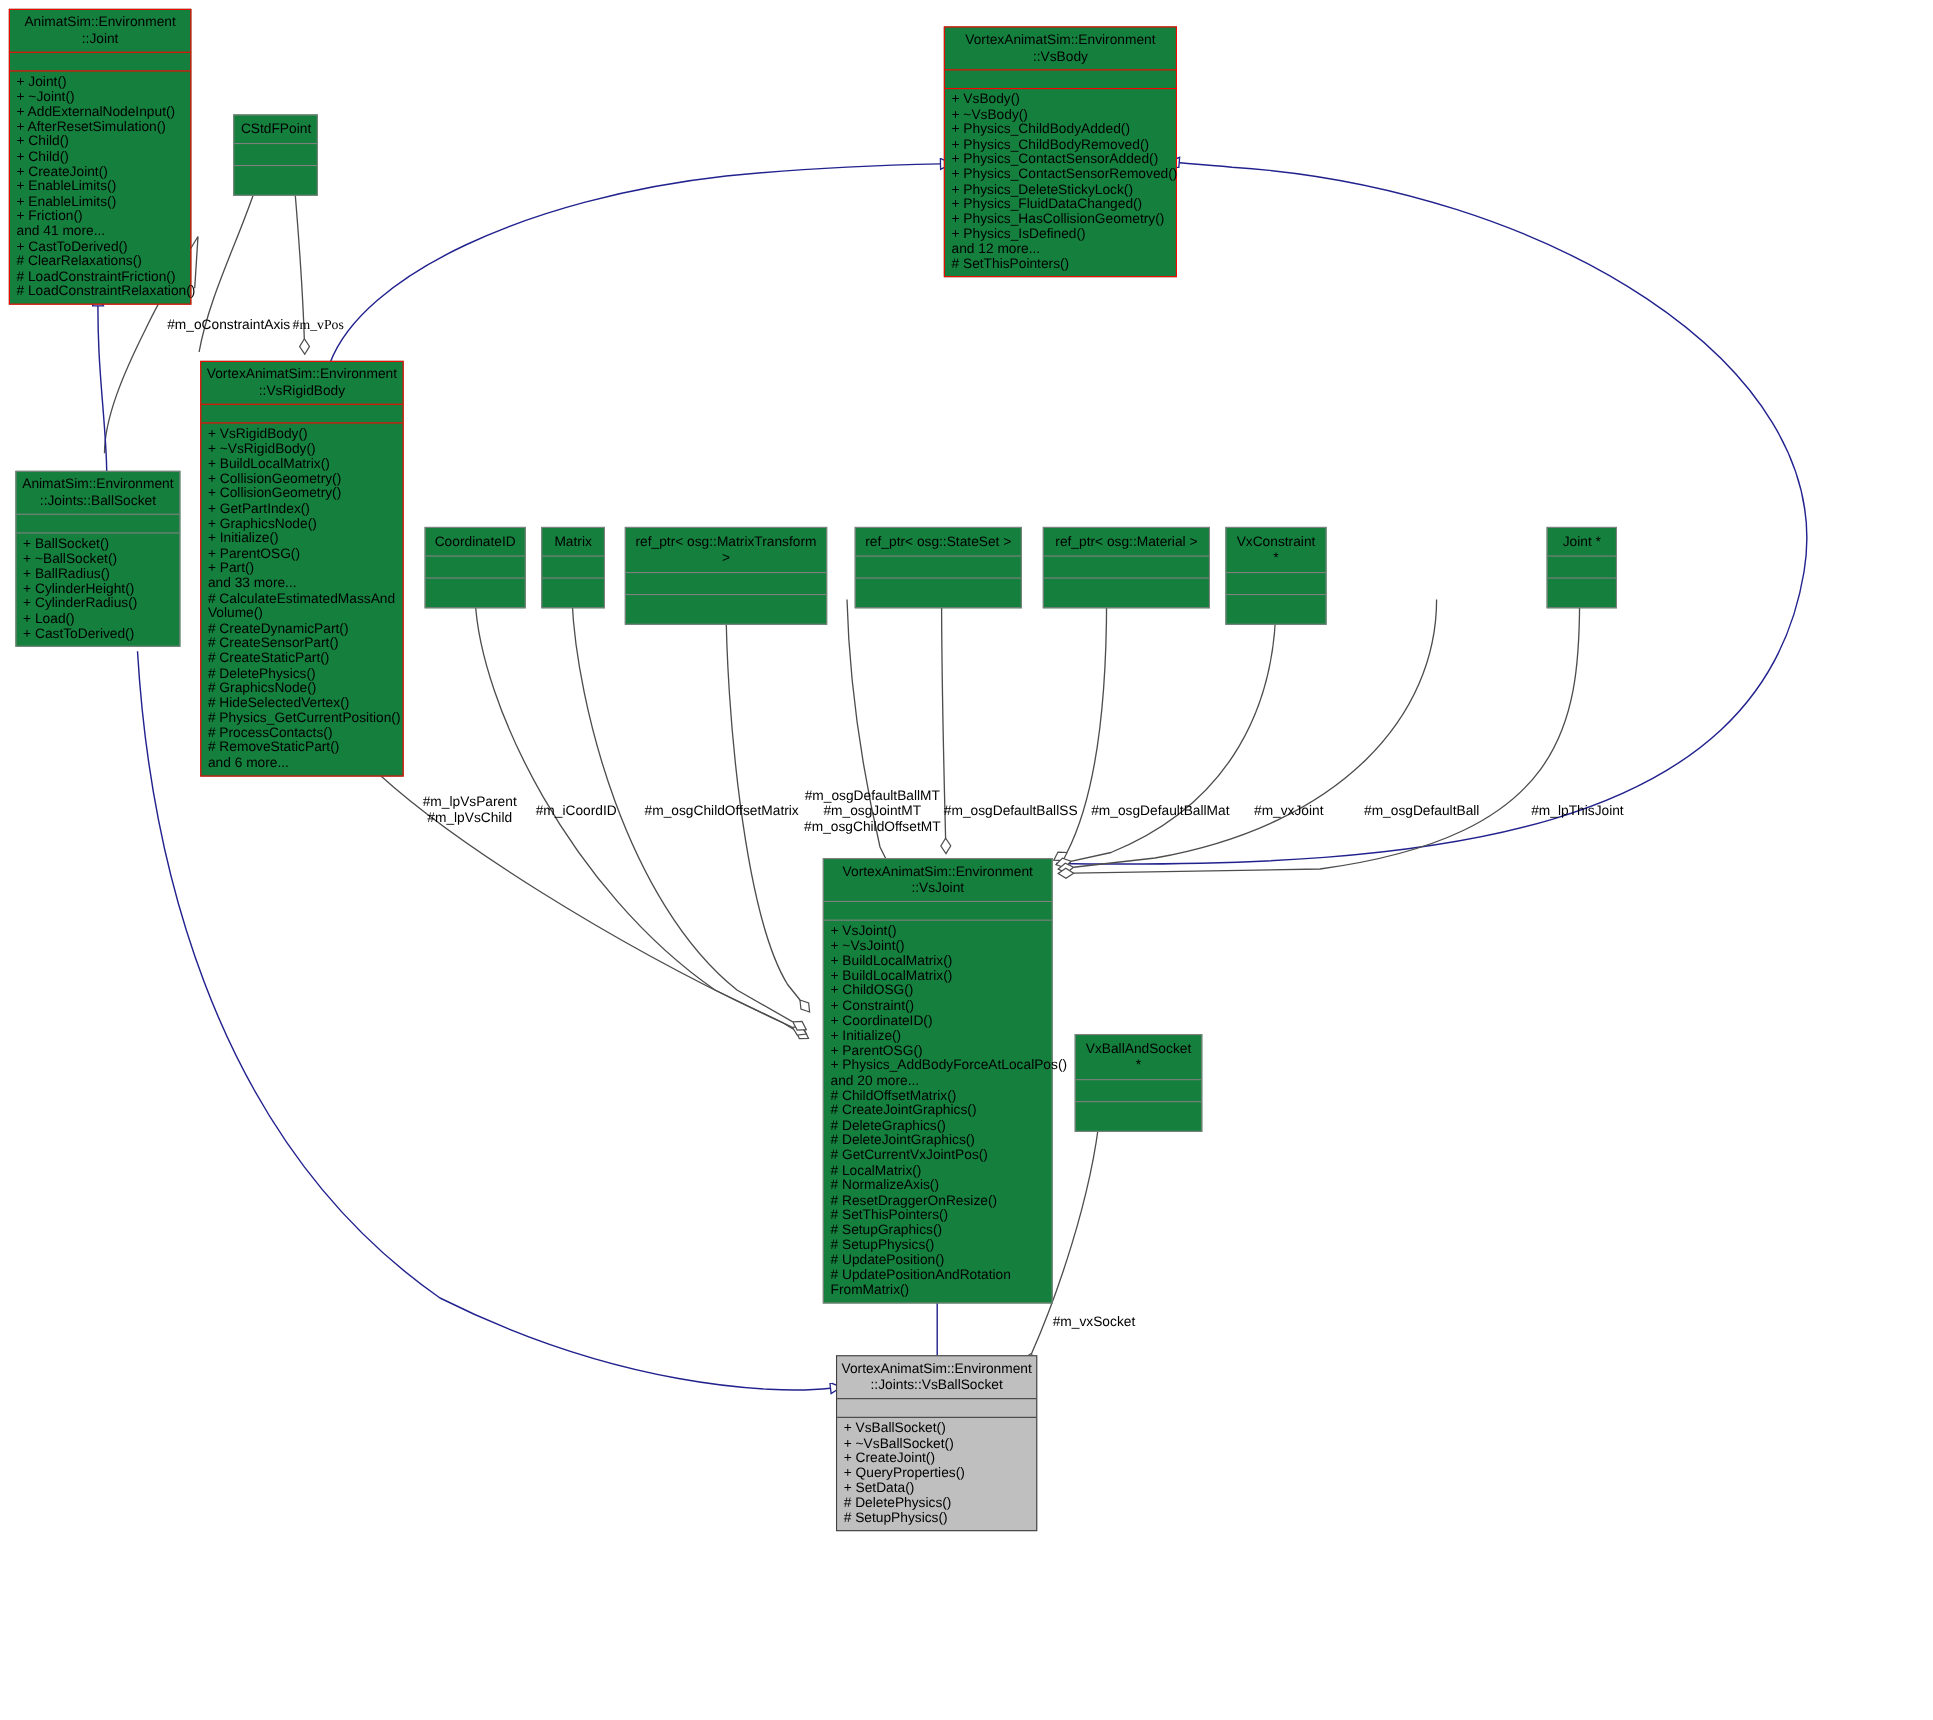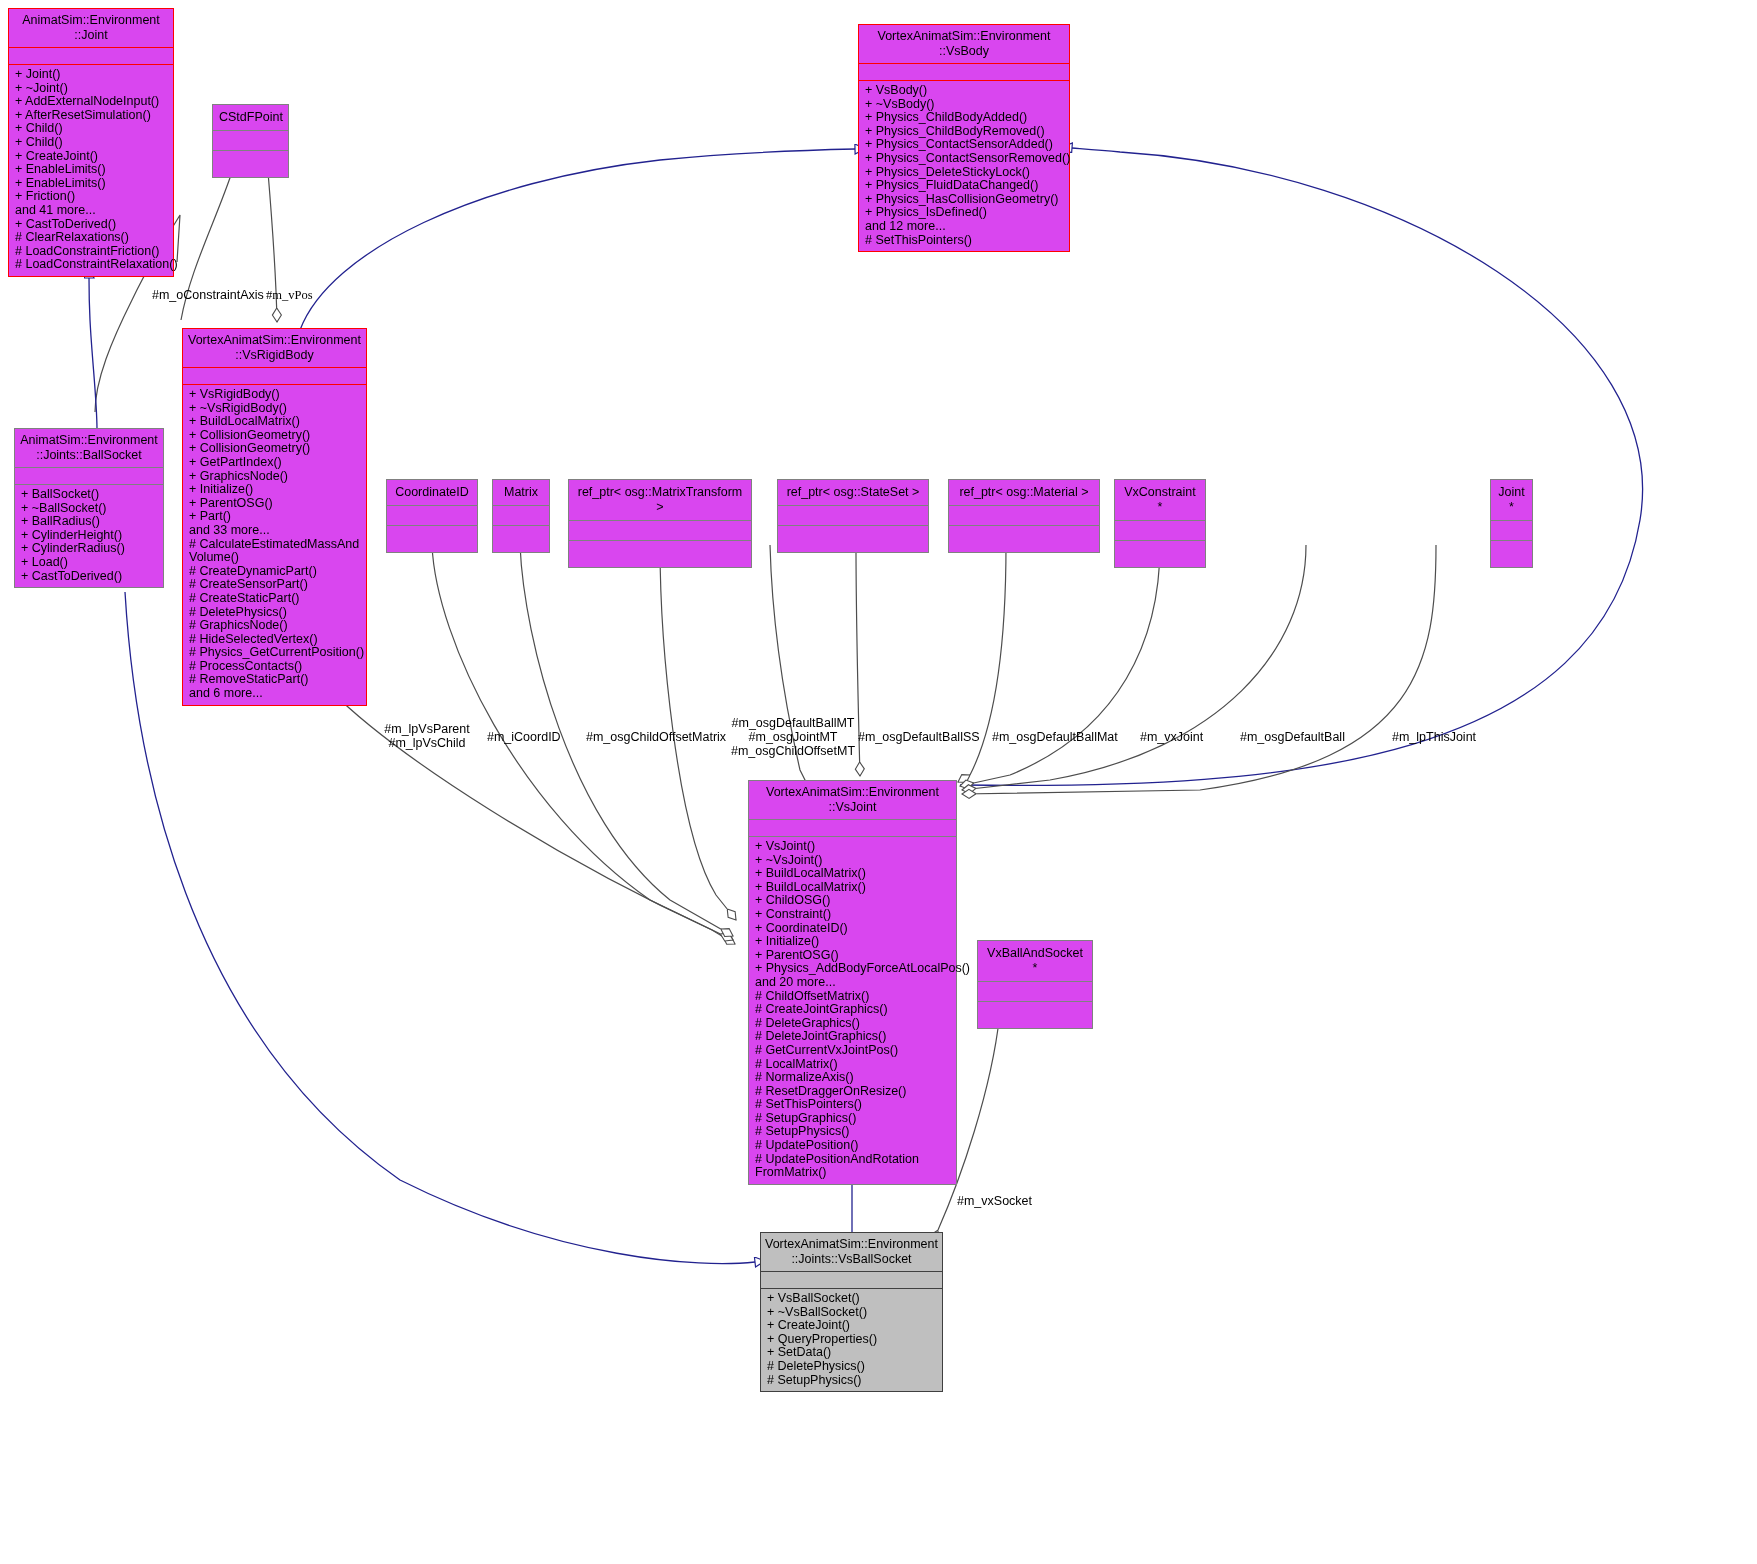--- a/index.html
+++ b/index.html
@@ -21,21 +21,21 @@
     left: 0;
     top: 0;
     width: 1757px;
     height: 1564px;
     pointer-events: none;
   }
   
   .node {
     position: absolute;
     box-sizing: border-box;
-    background: #d946ef;
+    background: #15803d;
     border: 1px solid #808080;
     z-index: 5;
   }
   .node.red {
     border: 1px solid #ff0000;
   }
   .node.gray {
     background: #bfbfbf;
     border: 1px solid #404040;
   }
@@ -298,21 +298,21 @@
 
   <div class="node small" style="left:1114px; top:479px; width:92px;">
     <div class="title">VxConstraint *</div>
     <div class="sep"></div>
     <div class="attrs"></div>
     <div class="sep"></div>
     <div class="ops"></div>
   </div>
 
 
-  <div class="node small" style="left:1490px; top:479px; width:43px;">
+  <div class="node small" style="left:1406px; top:479px; width:64px;">
     <div class="title">Joint *</div>
     <div class="sep"></div>
     <div class="attrs"></div>
     <div class="sep"></div>
     <div class="ops"></div>
   </div>
 
   <div class="node" style="left:748px; top:780px; width:209px;">
     <div class="title">VortexAnimatSim::Environment
 ::VsJoint</div>

